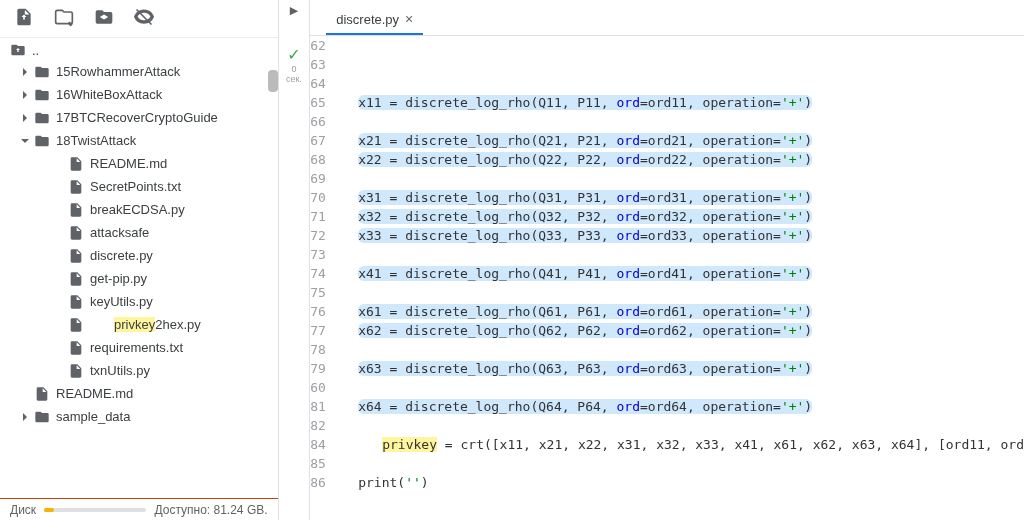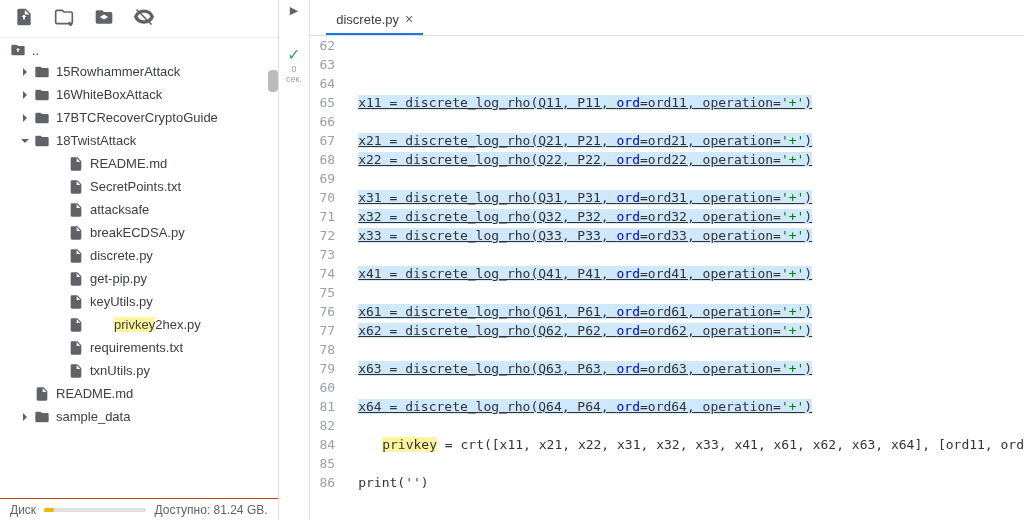--- a/index.html
+++ b/index.html
@@ -27,23 +27,23 @@
 .midstrip { width: 34px; border-right: 1px solid #e0e0e0; display: flex; flex-direction: column; align-items: center; padding-top: 4px; position: relative; }
 .midstrip .caret { font-size: 11px; color: #5f6368; }
 .check { color: #34a853; font-size: 16px; margin-top: 28px; }
 .sec { font-size: 9px; color: #9aa0a6; }
 .editor { flex: 1; display: flex; flex-direction: column; }
 .tabs { height: 36px; display: flex; align-items: flex-end; padding: 0 16px; border-bottom: 1px solid #e0e0e0; }
 .tab { display: flex; align-items: center; gap: 6px; padding: 7px 10px 6px 10px; font-size: 13px; color: #3c4043; border-bottom: 2px solid #1a73e8; }
 .tab .x { color: #5f6368; font-size: 14px; cursor: pointer; }
 .code { flex: 1; overflow: auto; font-family: "Consolas","Menlo",monospace; font-size: 13px; line-height: 19px; }
 .cl { display: flex; }
-.gut { width: 44px; text-align: center; padding-right: 10px; color: #9aa0a6; user-select: none; flex-shrink: 0; }
+.gut { width: 44px; text-align: left; padding-right: 10px; color: #9aa0a6; user-select: none; flex-shrink: 0; }
 .src { flex: 1; padding-left: 4px; white-space: pre; }
-.sel { background: #cfe8fc; border-radius: 0; text-decoration: underline; }
+.sel { background: #cfe8fc; border-radius: 6px; }
 .kw { color: #0000cd; }
 .str { color: #008000; }
 .fn { color: #333; }
 </style>
 </head>
 <body>
 
 <div class="sidebar">
   <div class="toolbar">
     <span class="tool-btn"><svg viewBox="0 0 24 24">
@@ -127,27 +127,27 @@
         <div class="row indent2">
           <svg class="ficon" viewBox="0 0 24 24" fill="#5f6368">
             <path d="M14 2H6a2 2 0 00-2 2v16a2 2 0 002 2h12a2 2 0 002-2V8l-6-6zM13 9V3.5L18.5 9H13z"></path>
           </svg>
           <span class="txt">SecretPoints.txt</span>
         </div>
         <div class="row indent2">
           <svg class="ficon" viewBox="0 0 24 24" fill="#5f6368">
             <path d="M14 2H6a2 2 0 00-2 2v16a2 2 0 002 2h12a2 2 0 002-2V8l-6-6zM13 9V3.5L18.5 9H13z"></path>
           </svg>
+          <span class="txt">breakECDSA.py</span>
+        </div>
+        <div class="row indent2">
+          <svg class="ficon" viewBox="0 0 24 24" fill="#5f6368">
+            <path d="M14 2H6a2 2 0 00-2 2v16a2 2 0 002 2h12a2 2 0 002-2V8l-6-6zM13 9V3.5L18.5 9H13z"></path>
+          </svg>
           <span class="txt">attacksafe</span>
-        </div>
-        <div class="row indent2">
-          <svg class="ficon" viewBox="0 0 24 24" fill="#5f6368">
-            <path d="M14 2H6a2 2 0 00-2 2v16a2 2 0 002 2h12a2 2 0 002-2V8l-6-6zM13 9V3.5L18.5 9H13z"></path>
-          </svg>
-          <span class="txt">breakECDSA.py</span>
         </div>
         <div class="row indent2">
           <svg class="ficon" viewBox="0 0 24 24" fill="#5f6368">
             <path d="M14 2H6a2 2 0 00-2 2v16a2 2 0 002 2h12a2 2 0 002-2V8l-6-6zM13 9V3.5L18.5 9H13z"></path>
           </svg>
           <span class="txt">discrete.py</span>
         </div>
         <div class="row indent2">
           <svg class="ficon" viewBox="0 0 24 24" fill="#5f6368">
             <path d="M14 2H6a2 2 0 00-2 2v16a2 2 0 002 2h12a2 2 0 002-2V8l-6-6zM13 9V3.5L18.5 9H13z"></path>

